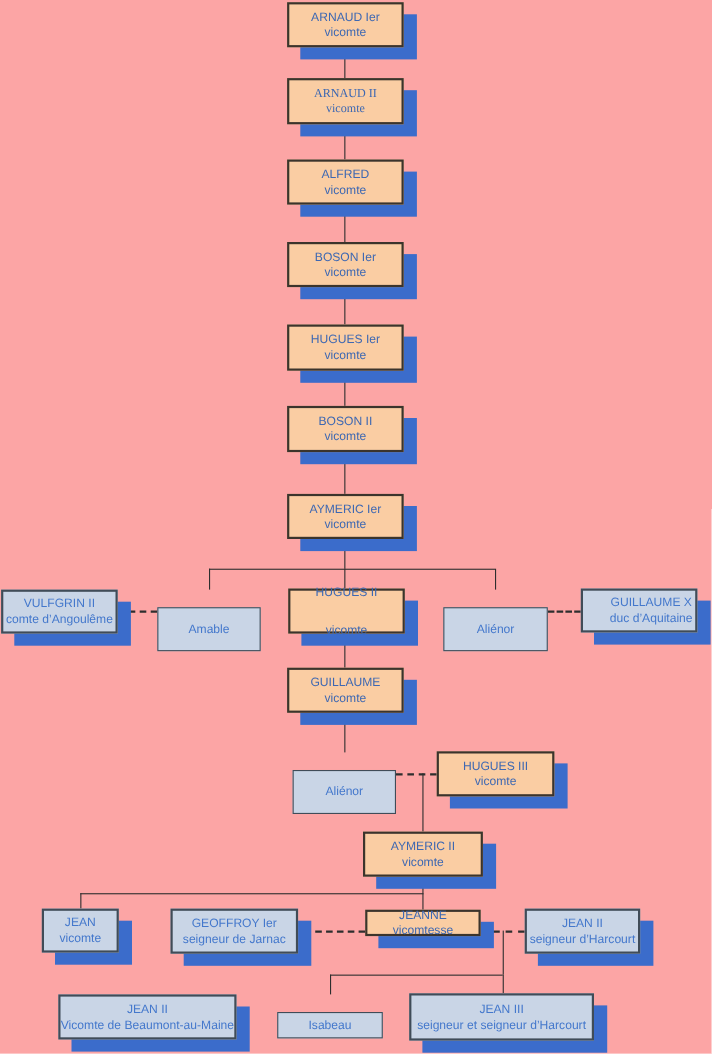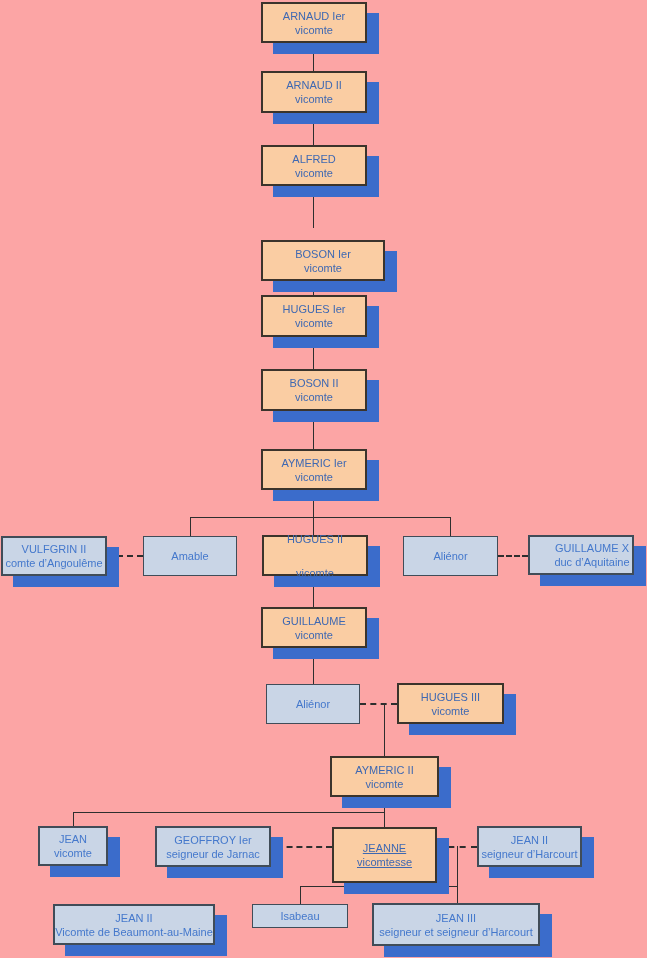--- a/index.html
+++ b/index.html
@@ -33,21 +33,21 @@
   .node.primary{
     background:var(--primary-fill);
     border:2px solid var(--primary-border);
     color:var(--text-primary);
   }
   .node.secondary{
     background:var(--secondary-fill);
     border:2px solid var(--secondary-border);
     color:var(--text-secondary);
   }
-  .node.plain{border-width:1px;}
+  .node.plain{border-width:1px;margin-top:16px;}
   .node.shadow{box-shadow:12px 11px 0 0 var(--shadow);}
   .node .l1{white-space:nowrap;}
   .node .l2{white-space:nowrap;}
   .conn{position:absolute;z-index:1;}
   .conn.solid.h{border-top:1px solid var(--line);height:0;}
   .conn.solid.v{border-left:1px solid var(--line);width:0;}
   .conn.dashed.h{border-top:2px dashed var(--line);height:0;}
 </style>
 </head>
 <body>
@@ -77,29 +77,29 @@
     <div class="conn solid v" style="left: 457px; top: 886px; height: 17px;"></div>
     <div class="conn dashed h" style="left: 107px; top: 555px; width: 36px;"></div>
     <div class="conn dashed h" style="left: 498px; top: 555px; width: 30px;"></div>
     <div class="conn dashed h" style="left: 360px; top: 703px; width: 37px;"></div>
     <div class="conn dashed h" style="left: 257px; top: 846px; width: 75px;"></div>
     <div class="conn dashed h" style="left: 437px; top: 846px; width: 40px;"></div>
     <div class="node primary shadow" style="left: 261px; top: 2px; width: 106px; height: 41px;">
     <div class="l1">ARNAUD Ier</div>
     <div class="l2">vicomte</div>
   </div>
-    <div class="node primary shadow" style="left: 261px; top: 71px; width: 106px; height: 42px;">
+    <div class="node primary shadow" style="left: 261px; top: 71px; width: 106px; height: 42px; font-family: Liberation Serif, serif;">
     <div class="l1">ARNAUD II</div>
     <div class="l2">vicomte</div>
   </div>
     <div class="node primary shadow" style="left: 261px; top: 145px; width: 106px; height: 41px;">
     <div class="l1">ALFRED</div>
     <div class="l2">vicomte</div>
   </div>
-    <div class="node primary shadow" style="left: 261px; top: 240px; width: 124px; height: 41px;">
+    <div class="node primary shadow" style="left: 261px; top: 220px; width: 106px; height: 41px;">
     <div class="l1">BOSON Ier</div>
     <div class="l2">vicomte</div>
   </div>
     <div class="node primary shadow" style="left: 261px; top: 295px; width: 106px; height: 42px;">
     <div class="l1">HUGUES Ier</div>
     <div class="l2">vicomte</div>
   </div>
     <div class="node primary shadow" style="left: 261px; top: 369px; width: 106px; height: 42px;">
     <div class="l1">BOSON II</div>
     <div class="l2">vicomte</div>
@@ -145,21 +145,21 @@
     <div class="l2">vicomte</div>
   </div>
     <div class="node secondary shadow" style="left: 38px; top: 826px; width: 70px; height: 40px;">
     <div class="l1">JEAN</div>
     <div class="l2">vicomte</div>
   </div>
     <div class="node secondary shadow" style="left: 155px; top: 826px; width: 116px; height: 41px;">
     <div class="l1">GEOFFROY Ier</div>
     <div class="l2">seigneur de Jarnac</div>
   </div>
-    <div class="node primary shadow" style="left: 332px; top: 827px; width: 105px; height: 56px; text-decoration: underline;">
+    <div class="node primary shadow" style="left: 332px; top: 827px; width: 105px; height: 24px;">
     <div class="l1">JEANNE</div>
     <div class="l2">vicomtesse</div>
   </div>
     <div class="node secondary shadow" style="left: 477px; top: 826px; width: 105px; height: 41px;">
     <div class="l1">JEAN II</div>
     <div class="l2">seigneur d’Harcourt</div>
   </div>
     <div class="node secondary shadow" style="left: 53px; top: 904px; width: 162px; height: 41px;">
     <div class="l1">JEAN II</div>
     <div class="l2">Vicomte de Beaumont-au-Maine</div>

